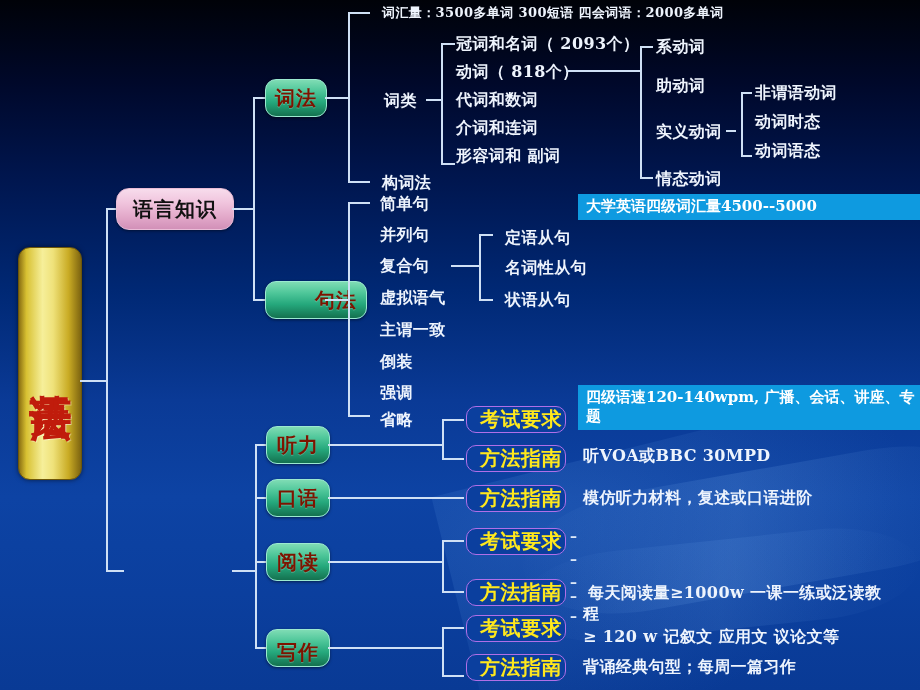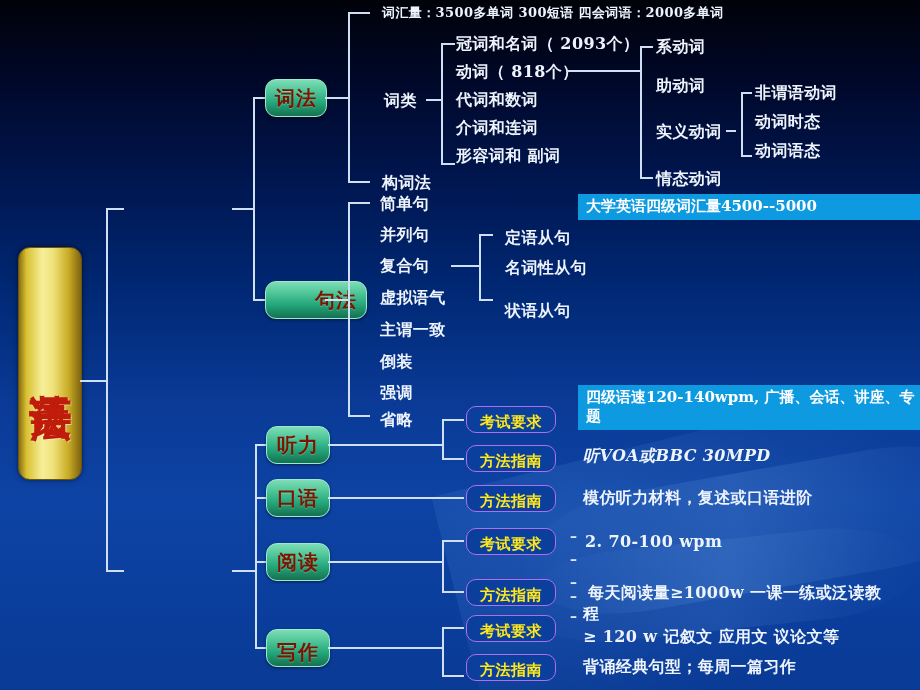--- a/index.html
+++ b/index.html
@@ -66,23 +66,23 @@
     font-family:"DejaVu Serif","Liberation Serif",serif;
     font-size:20px;font-weight:bold;color:#7d1400;letter-spacing:1px;
     text-shadow:0 1px 0 rgba(255,255,255,.22);
   }
 
   
   .purp{
     position:absolute;border-radius:10px;height:25px;width:88px;
     border:1.6px solid #b06fe8;
     background:#0b3f9e;
-    display:flex;align-items:flex-end;justify-content:center;
-    font-family:"DejaVu Serif","Liberation Serif",serif;
-    font-size:15px;font-weight:bold;color:#ffe81c;letter-spacing:.5px;
+    display:flex;align-items:center;justify-content:center;
+    font-family:"DejaVu Serif","Liberation Serif",serif;
+    font-size:20px;font-weight:bold;color:#ffe81c;letter-spacing:.5px;padding-left:10px;
   }
 
   
   .lab{
     position:absolute;color:#eef4fd;white-space:nowrap;
     font-family:"DejaVu Serif","Liberation Serif",serif;
     font-size:16px;font-weight:bold;letter-spacing:.4px;
   }
 
   
@@ -106,20 +106,23 @@
 
   <div id="title-box">
     <span class="t">英语语法</span>
   </div>
 
   <div class="ln lnh" style="left:80px;top:380px;width:27px;"></div>
   <div class="ln lnv" style="left:106px;top:208px;height:363px;"></div>
   <div class="ln lnh" style="left:106px;top:208px;width:18px;"></div>
   <div class="ln lnh" style="left:106px;top:570px;width:18px;"></div>
 
+  <div class="pink" style="left:116px;top:188px;width:116px;height:40px;">
+    <span>语言知识</span>
+  </div>
 
   <div class="ln lnh" style="left:232px;top:208px;width:22px;"></div>
   <div class="ln lnv" style="left:253px;top:97px;height:203px;"></div>
   <div class="ln lnh" style="left:253px;top:97px;width:15px;"></div>
   <div class="ln lnh" style="left:253px;top:299px;width:15px;"></div>
 
   <div class="green" style="left:265px;top:79px;width:60px;height:36px;">
     <span>词法</span>
   </div>
   <div class="green" style="left:265px;top:281px;width:60px;height:36px;padding-left:40px;">
@@ -180,21 +183,21 @@
   <div class="lab" style="left:380px;top:383px;">强调</div>
   <div class="lab" style="left:380px;top:410px;">省略</div>
 
   <div class="ln lnh" style="left:451px;top:265px;width:29px;"></div>
   <div class="ln lnv" style="left:479px;top:234px;height:66px;"></div>
   <div class="ln lnh" style="left:479px;top:234px;width:14px;"></div>
   <div class="ln lnh" style="left:479px;top:299px;width:14px;"></div>
 
   <div class="lab" style="left:505px;top:228px;">定语从句</div>
   <div class="lab" style="left:505px;top:258px;">名词性从句</div>
-  <div class="lab" style="left:505px;top:290px;margin-top:11px;">状语从句</div>
+  <div class="lab" style="left:505px;top:290px;">状语从句</div>
 
   <div class="cyan" style="left:578px;top:194px;width:330px;">大学英语四级词汇量4500--5000</div>
   <div class="cyan" style="left:578px;top:385px;width:330px;">四级语速120-140wpm, 广播、会话、讲座、专题</div>
 
   <div class="ln lnh" style="left:232px;top:570px;width:24px;"></div>
   <div class="ln lnv" style="left:255px;top:444px;height:204px;"></div>
   <div class="ln lnh" style="left:255px;top:444px;width:13px;"></div>
   <div class="ln lnh" style="left:255px;top:497px;width:13px;"></div>
   <div class="ln lnh" style="left:255px;top:561px;width:13px;"></div>
   <div class="ln lnh" style="left:255px;top:647px;width:13px;"></div>
@@ -216,21 +219,21 @@
   <div class="ln lnv" style="left:442px;top:419px;height:40px;"></div>
   <div class="ln lnh" style="left:442px;top:419px;width:22px;"></div>
   <div class="ln lnh" style="left:442px;top:458px;width:22px;"></div>
 
   <div class="purp" style="left:466px;top:406px;">
     <span>考试要求</span>
   </div>
   <div class="purp" style="left:466px;top:445px;">
     <span>方法指南</span>
   </div>
-  <div class="lab" style="left:583px;top:446px;font-style:italic;">听VOA或BBC  30MPD</div>
+  <div class="lab" style="left:583px;top:446px;">听VOA或BBC  30MPD</div>
 
   <div class="ln lnh" style="left:328px;top:497px;width:136px;"></div>
   <div class="purp" style="left:466px;top:485px;">
     <span>方法指南</span>
   </div>
   <div class="lab" style="left:583px;top:488px;">模仿听力材料，复述或口语进阶</div>
 
   <div class="ln lnh" style="left:328px;top:561px;width:115px;"></div>
   <div class="ln lnv" style="left:442px;top:540px;height:52px;"></div>
   <div class="ln lnh" style="left:442px;top:540px;width:22px;"></div>
@@ -242,21 +245,20 @@
   <div class="purp" style="left:466px;top:579px;">
     <span>方法指南</span>
   </div>
 
   <div class="dash" style="left:570px;top:528px;">–</div>
   <div class="dash" style="left:570px;top:551px;">–</div>
   <div class="dash" style="left:570px;top:574px;">–</div>
   <div class="dash" style="left:570px;top:588px;">–</div>
   <div class="dash" style="left:570px;top:608px;">–</div>
 
-  <div class="lab" style="left:585px;top:532px;">2. 70-100 wpm</div>
   <div class="lab" style="left:588px;top:583px;">每天阅读量≥1000w   一课一练或泛读教</div>
   <div class="lab" style="left:583px;top:604px;">程</div>
 
   <div class="ln lnh" style="left:328px;top:647px;width:115px;"></div>
   <div class="ln lnv" style="left:442px;top:627px;height:49px;"></div>
   <div class="ln lnh" style="left:442px;top:627px;width:22px;"></div>
   <div class="ln lnh" style="left:442px;top:675px;width:22px;"></div>
 
   <div class="purp" style="left:466px;top:615px;">
     <span>考试要求</span>

